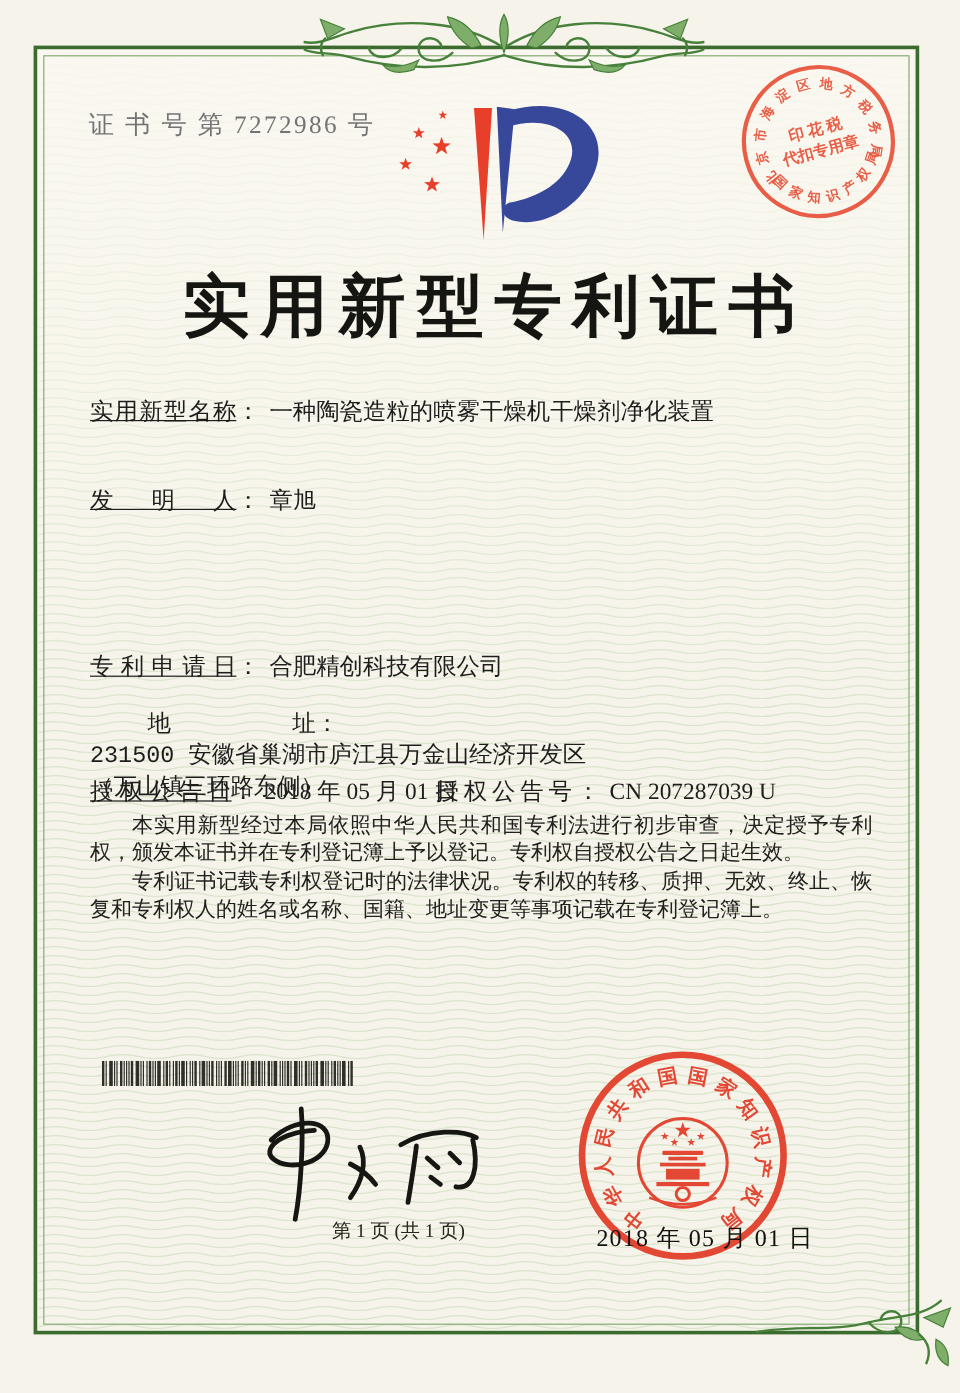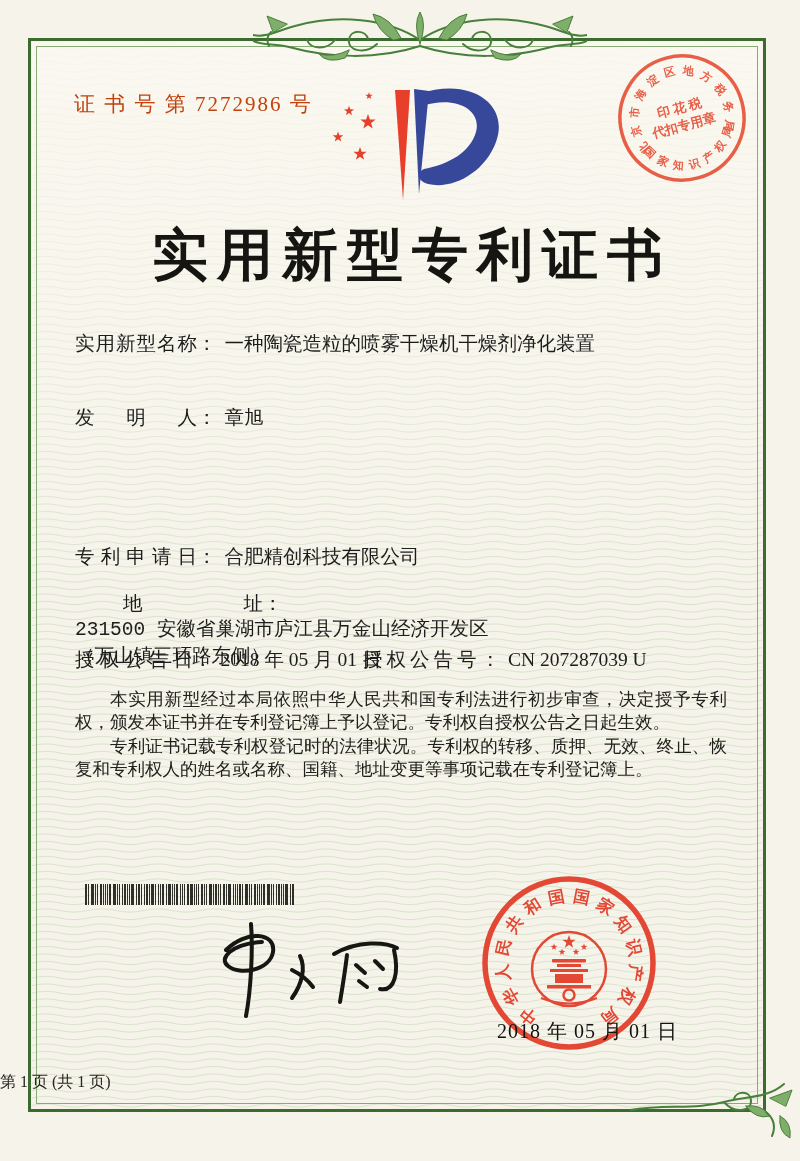--- a/index.html
+++ b/index.html
@@ -22,63 +22,63 @@
   
   .frame-outer{position:absolute;left:28px;top:38px;width:738px;height:1074px;
     border:3px solid var(--border-green);box-sizing:border-box;}
   .frame-inner{position:absolute;left:36px;top:46px;width:722px;height:1058px;
     border:1px solid var(--inner-green);box-sizing:border-box;}
 
   .ornament{position:absolute;}
   .ornament path{stroke:var(--ornament-green);fill:none;stroke-width:2;stroke-linecap:round;}
   .ornament .leaf{fill:var(--leaf-green);stroke:var(--ornament-green);stroke-width:1;}
 
-  .cert-no{position:absolute;left:74px;top:90px;font-size:21px;letter-spacing:2px;color:#c2410c;}
+  .cert-no{position:absolute;left:74px;top:90px;font-size:21px;letter-spacing:2px;color:#737373;}
 
   .logo{position:absolute;left:298px;top:82px;width:215px;height:125px;}
 
   .tax-stamp{position:absolute;left:608px;top:44px;width:148px;height:148px;opacity:.88;}
   .tax-stamp .ring{fill:none;stroke:var(--stamp-red);stroke-width:3.5;}
   .tax-stamp text{fill:var(--stamp-red);font-weight:bold;font-family:"Liberation Serif",serif;}
 
   .title{position:absolute;left:0;top:206px;width:800px;margin:12px;text-align:center;
     font-size:56px;font-weight:bold;letter-spacing:9px;color:#151512;}
 
   .field-row{position:absolute;left:75px;width:660px;font-size:19.5px;line-height:27px;}
-  .flabel{display:inline-block;width:122px;text-align:justify;text-align-last:justify;vertical-align:top;}
+  .flabel{display:inline-block;width:122px;text-align:justify;text-align-last:justify;vertical-align:top;text-decoration:underline;}
   .flabel-wide{display:inline-block;width:140px;text-align:justify;text-align-last:justify;vertical-align:top;margin-left:48px;}
   .fcolon{display:inline-block;vertical-align:top;margin-right:8px;}
   .fvalue{display:inline-block;vertical-align:top;width:480px;}
   .fvalue-wide{display:inline-block;vertical-align:top;width:448px;font-family:Liberation Mono, monospace;}
 
   .grant-row{position:absolute;left:75px;top:646px;width:690px;font-size:19.5px;}
   .grant-left .flabel{width:118px;}
   .grant-right{position:absolute;left:288px;top:0;}
   .grant-right .glabel{letter-spacing:4px;}
 
-  .paragraphs{position:absolute;left:75px;top:676px;width:652px;margin-top:12px;}
+  .paragraphs{position:absolute;left:75px;top:676px;width:652px;}
   .paragraphs p{margin:0;text-indent:2em;font-size:17.5px;line-height:23.4px;text-align:justify;color:#20201c;}
 
   .barcode{position:absolute;left:85px;top:884px;width:212px;height:21px;}
 
   .director{position:absolute;left:88px;top:946px;font-size:20px;line-height:34px;
     font-family:"Liberation Sans","DejaVu Sans",sans-serif;color:#1b1b18;}
   .signature{position:absolute;left:188px;top:918px;width:232px;height:106px;}
   .signature path{fill:none;stroke:#161613;stroke-width:4;stroke-linecap:round;stroke-linejoin:round;}
 
   .seal{position:absolute;left:478px;top:872px;width:182px;height:182px;opacity:.93;}
   .seal .ring{fill:none;stroke:var(--seal-red);stroke-width:5.5;}
   .seal .seal-stroke{stroke:var(--seal-red);fill:none;}
   .seal .seal-fill{fill:var(--seal-red);}
   .seal text{fill:var(--seal-red);font-weight:bold;font-family:"Liberation Serif",serif;}
   .star-fill{fill:var(--logo-red);}
   .seal .star-fill{fill:var(--seal-red);}
   .seal-date{position:absolute;left:497px;top:1018px;font-size:20px;letter-spacing:1px;color:#12120f;}
 
-  .footer{position:absolute;left:0;top:1072px;width:664px;font-size:16px;color:#26261f;}
+  .footer{position:absolute;left:0;top:1016px;width:664px;text-align:center;font-size:16px;color:#26261f;}
 </style>
 </head>
 <body>
 
 <div class="page">
 
   <svg style="position:absolute;width:0;height:0" aria-hidden="true">
     <defs>
       <polygon id="star" points="0,-7 1.65,-2.27 6.66,-2.16 2.66,0.87 4.11,5.66 0,2.8 -4.11,5.66 -2.66,0.87 -6.66,-2.16 -1.65,-2.27"></polygon>
     </defs>

